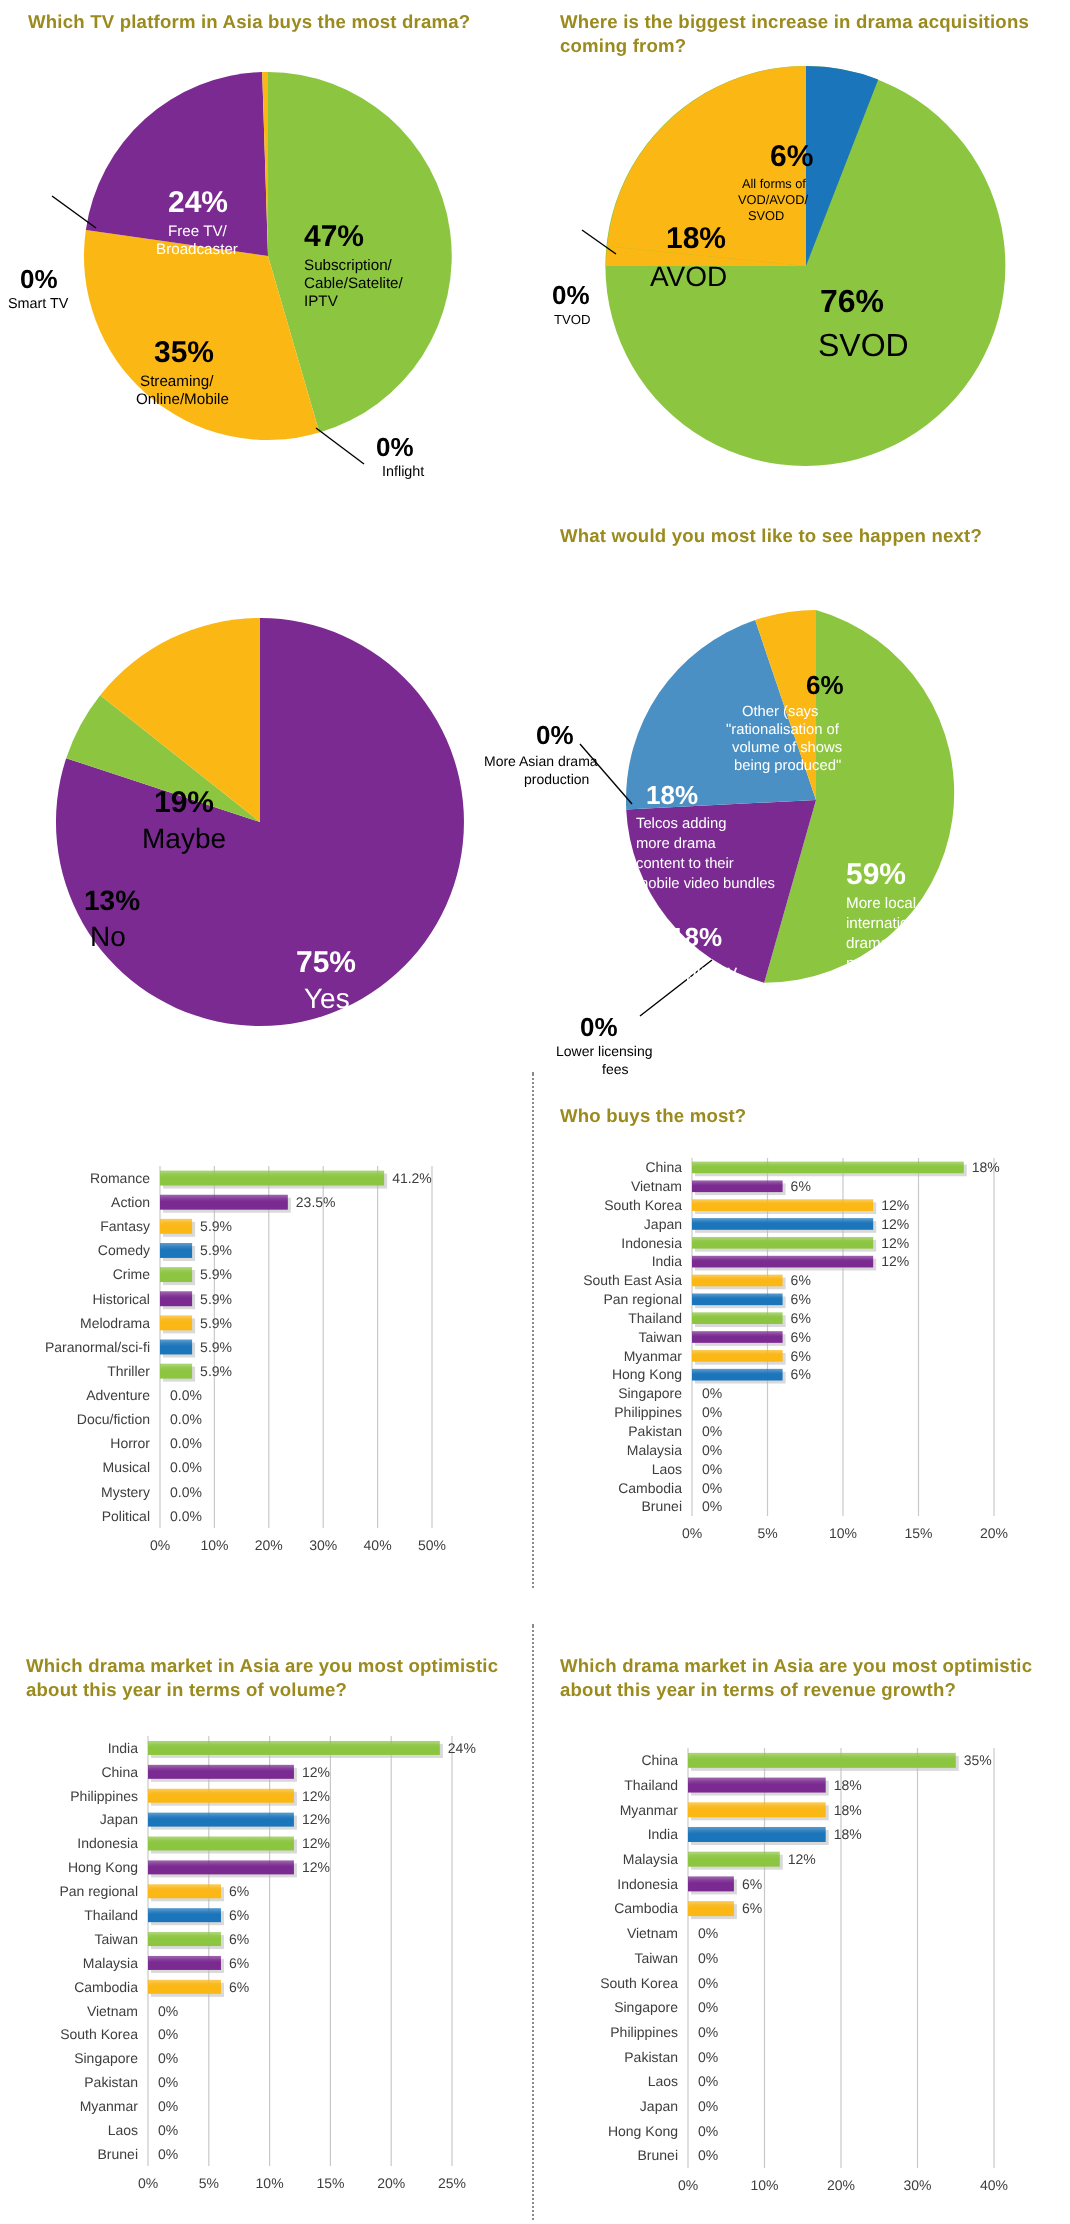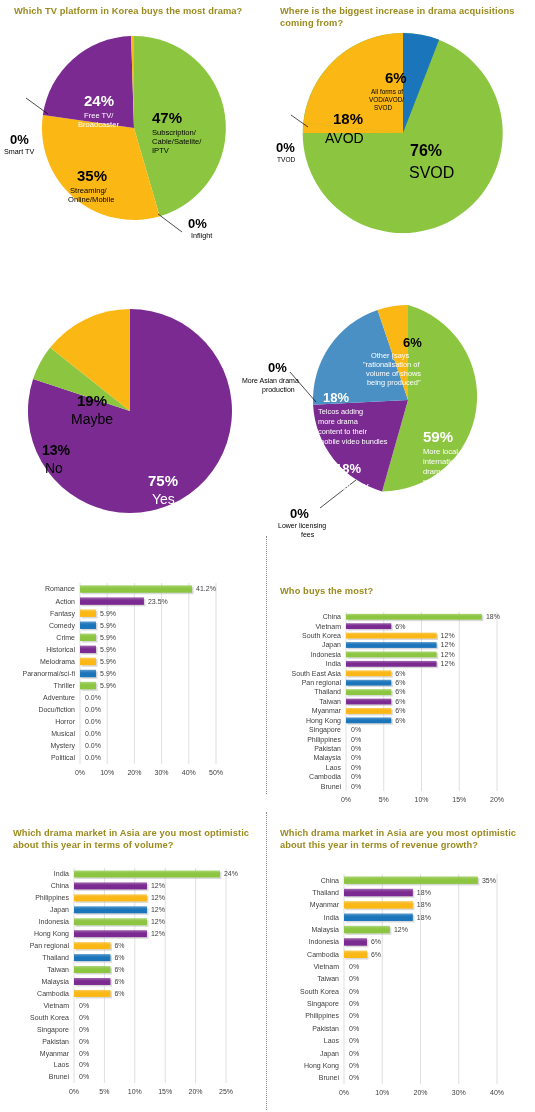--- a/index.html
+++ b/index.html
@@ -14,21 +14,21 @@
   .axistxt{font-size:7px;fill:#3d3d3d;font-family:"Liberation Sans",sans-serif;}
   .cattxt{font-size:7px;fill:#3d3d3d;font-family:"Liberation Sans",sans-serif;}
   .valtxt{font-size:7px;fill:#3d3d3d;font-family:"Liberation Sans",sans-serif;}
   .grid{stroke:#c9c9c9;stroke-width:.6;}
   .leader{stroke:#000;stroke-width:.7;fill:none;}
 </style>
 </head>
 <body>
 
 <div class="panel" style="left:0;top:0;width:268px;height:250px;">
-  <div class="qtitle" style="position:absolute;left:14px;top:6px;width:248px;">Which TV platform in Korea buys the most drama?</div>
+  <div class="qtitle" style="position:absolute;left:14px;top:6px;width:248px;">Which TV platform in Asia buys the most drama?</div>
   <svg width="268" height="215" style="position:absolute;left:0;top:28px;">
     <g transform="translate(134,100)">
       <path d="M0,0 L0,-92 A92,92 0 0,1 25.7,88.3 Z" fill="#8CC640"></path>
       <path d="M0,0 L25.7,88.3 A92,92 0 0,1 -91.1,-13.0 Z" fill="#FBB714"></path>
       <path d="M0,0 L-91.1,-13.0 A92,92 0 0,1 -2.9,-92 Z" fill="#7A2A90"></path>
       <path d="M0,0 L-2.9,-92 A92,92 0 0,1 0,-92 Z" fill="#FBB714"></path>
       <line x1="-86" y1="-14" x2="-108" y2="-30" class="leader"></line>
       <line x1="24" y1="86" x2="48" y2="104" class="leader"></line>
     </g>
     <text x="152" y="95" class="pcthuge" font-size="15">47%</text>
@@ -90,20 +90,21 @@
 
     <text x="42" y="152" class="pcthuge" font-size="14">13%</text>
     <text x="45" y="170" font-size="14">No</text>
 
     <text x="148" y="183" class="pcthuge lblw" font-size="15">75%</text>
     <text x="152" y="201" class="lblw" font-size="14">Yes</text>
   </svg>
 </div>
 
 <div class="panel" style="left:268px;top:255px;width:267px;height:270px;">
+  <div class="qtitle" style="position:absolute;left:12px;top:8px;width:250px;">What would you most like to see happen next?</div>
   <svg width="267" height="230" style="position:absolute;left:0;top:35px;">
     <g transform="translate(140,110)">
       <path d="M0,0 L0,-95 A95,95 0 0,1 -25.9,91.4 Z" fill="#8CC640"></path>
       <path d="M0,0 L-25.9,91.4 A95,95 0 0,1 -94.9,4.7 Z" fill="#7A2A90"></path>
       <path d="M0,0 L-94.9,4.7 A95,95 0 0,1 -30.4,-90.0 Z" fill="#4A90C4"></path>
       <path d="M0,0 L-30.4,-90.0 A95,95 0 0,1 0,-95 Z" fill="#FBB714"></path>
       <line x1="-92" y1="2" x2="-118" y2="-28" class="leader"></line>
       <line x1="-52" y1="80" x2="-88" y2="108" class="leader"></line>
     </g>
     <text x="135" y="57" class="pcthuge" font-size="13">6%</text>
@@ -243,21 +244,21 @@
       <text x="85" y="187.36666666666667" class="valtxt">0.0%</text>
       <text x="80" y="202" text-anchor="middle" class="axistxt">0%</text>
       <text x="107.2" y="202" text-anchor="middle" class="axistxt">10%</text>
       <text x="134.4" y="202" text-anchor="middle" class="axistxt">20%</text>
       <text x="161.6" y="202" text-anchor="middle" class="axistxt">30%</text>
       <text x="188.8" y="202" text-anchor="middle" class="axistxt">40%</text>
       <text x="216" y="202" text-anchor="middle" class="axistxt">50%</text>
     </svg>
 </div>
 
-<div class="panel" style="left:268px;top:545px;width:267px;height:250px;margin-top:33px;">
+<div class="panel" style="left:268px;top:545px;width:267px;height:250px;">
   <div class="qtitle" style="position:absolute;left:12px;top:8px;width:245px;">Who buys the most?</div>
   <svg id="svg-who-buys" width="267" height="215" style="position:absolute;left:0;top:22px;">
       <line x1="78" y1="12" x2="78" y2="191" class="grid"></line>
       <line x1="115.75" y1="12" x2="115.75" y2="191" class="grid"></line>
       <line x1="153.5" y1="12" x2="153.5" y2="191" class="grid"></line>
       <line x1="191.25" y1="12" x2="191.25" y2="191" class="grid"></line>
       <line x1="229" y1="12" x2="229" y2="191" class="grid"></line>
       <text x="73" y="19.11052631578947" text-anchor="end" class="cattxt">China</text>
       <rect x="79.5" y="15.29" width="135.9" height="5.841052631578947" fill="#b9b9b9" opacity="0.55"></rect>
       <defs>

